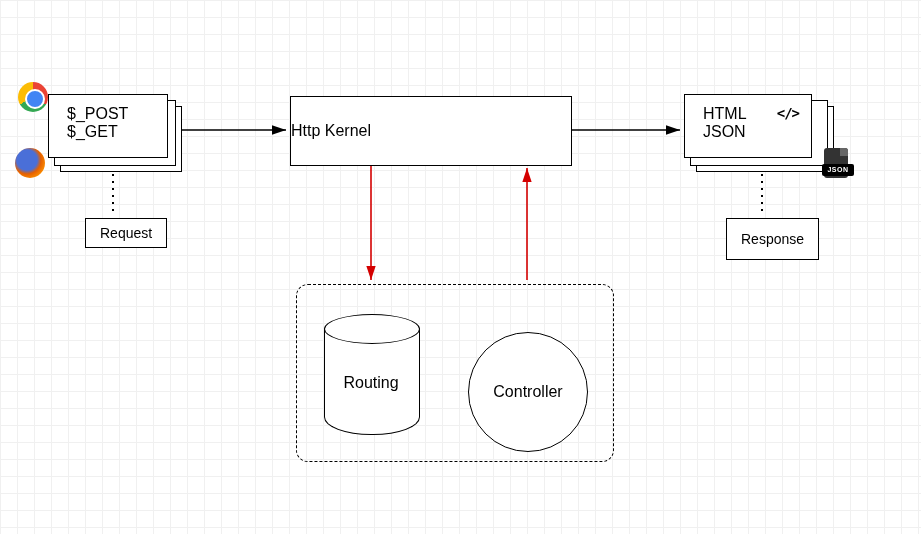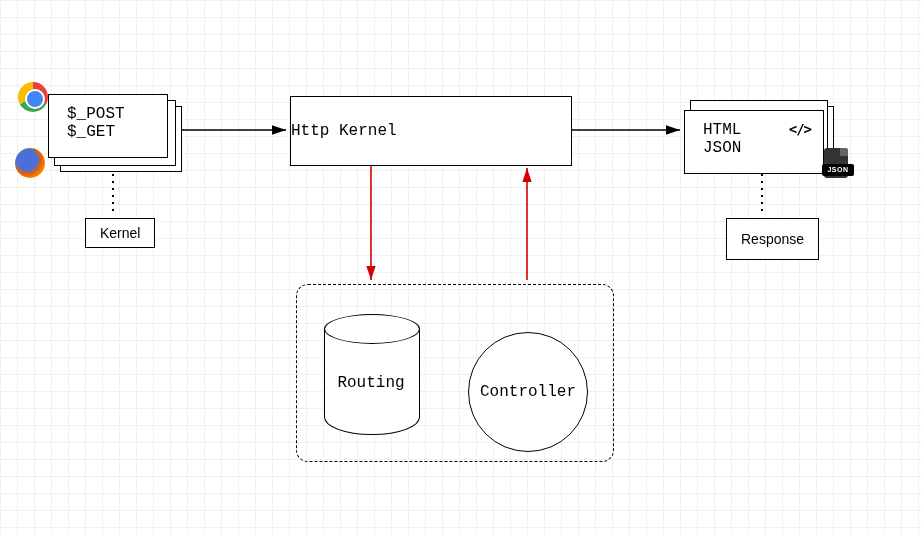--- a/index.html
+++ b/index.html
@@ -11,21 +11,21 @@
       linear-gradient(90deg,#f0f0f0 1px,transparent 1px),
       linear-gradient(#e4e4e4 1px,transparent 1px),
       linear-gradient(90deg,#e4e4e4 1px,transparent 1px);
     background-size:17px 17px,17px 17px,85px 85px,85px 85px;
     font-family:Helvetica,Arial,sans-serif;
     position:relative;
     color:#000;
   }
   svg.overlay{position:absolute;left:0;top:0;width:921px;height:534px;pointer-events:none;}
   .box{position:absolute;background:#fff;border:1.5px solid #000;}
-  .label{font-size:16px;font-family:Liberation Mono, monospace;}
+  .label{font-size:16px;}
   .small-label{font-size:14px;}
   .stack{position:absolute;}
   .stack .layer{position:absolute;background:#fff;border:1.5px solid #000;}
   .kernel{left:290px;top:96px;width:280px;height:68px;display:flex;align-items:center;justify-content:flex-start;}
   .request-box{position:absolute;left:85px;top:218px;border:1.5px solid #000;background:#fff;padding:5px 14px;}
   .response-box{position:absolute;left:726px;top:218px;border:1.5px solid #000;background:#fff;padding:11px 14px;}
   .dashed-container{position:absolute;left:296px;top:284px;width:316px;height:176px;border:1.5px dashed #000;border-radius:12px;background:rgba(255,255,255,0);}
   .cylinder{position:absolute;left:324px;top:314px;width:110px;height:120px;}
   .cylinder .body{position:absolute;left:0;top:14px;width:94px;height:106px;border:1.5px solid #000;border-top:none;border-radius:0 0 47px 47px/0 0 18px 18px;background:#fff;}
   .cylinder .top{position:absolute;left:0;top:0;width:94px;height:28px;border:1.5px solid #000;border-radius:50%;background:#fff;}
@@ -80,36 +80,36 @@
   </div>
 </div>
 
 <div class="box kernel">
   <span class="label">Http Kernel</span>
 </div>
 
 <div class="stack" style="left:684px;top:94px;width:150px;height:78px;">
   <div class="layer" style="left:12px;top:12px;width:136px;height:64px;"></div>
   <div class="layer" style="left:6px;top:6px;width:136px;height:64px;"></div>
-  <div class="layer" style="left:0;top:0;width:140px;height:64px;padding:10px 12px 0 18px;box-sizing:border-box;display:flex;justify-content:space-between;margin-top:16px;">
+  <div class="layer" style="left:0;top:0;width:128px;height:64px;padding:10px 12px 0 18px;box-sizing:border-box;display:flex;justify-content:space-between;">
     <div>
       <div class="label">HTML</div>
       <div class="label">JSON</div>
     </div>
     <div class="code-icon">&lt;/&gt;</div>
   </div>
 </div>
 
 <div class="json-badge">
   <div class="doc"></div>
   <div class="tag">JSON</div>
 </div>
 
 <div class="request-box">
-  <span class="small-label">Kernel</span>
+  <span class="small-label">Request</span>
 </div>
 
 <div class="response-box">
   <span class="small-label">Response</span>
 </div>
 
 <div class="dashed-container"></div>
 
 <div class="cylinder">
   <div class="body"></div>

